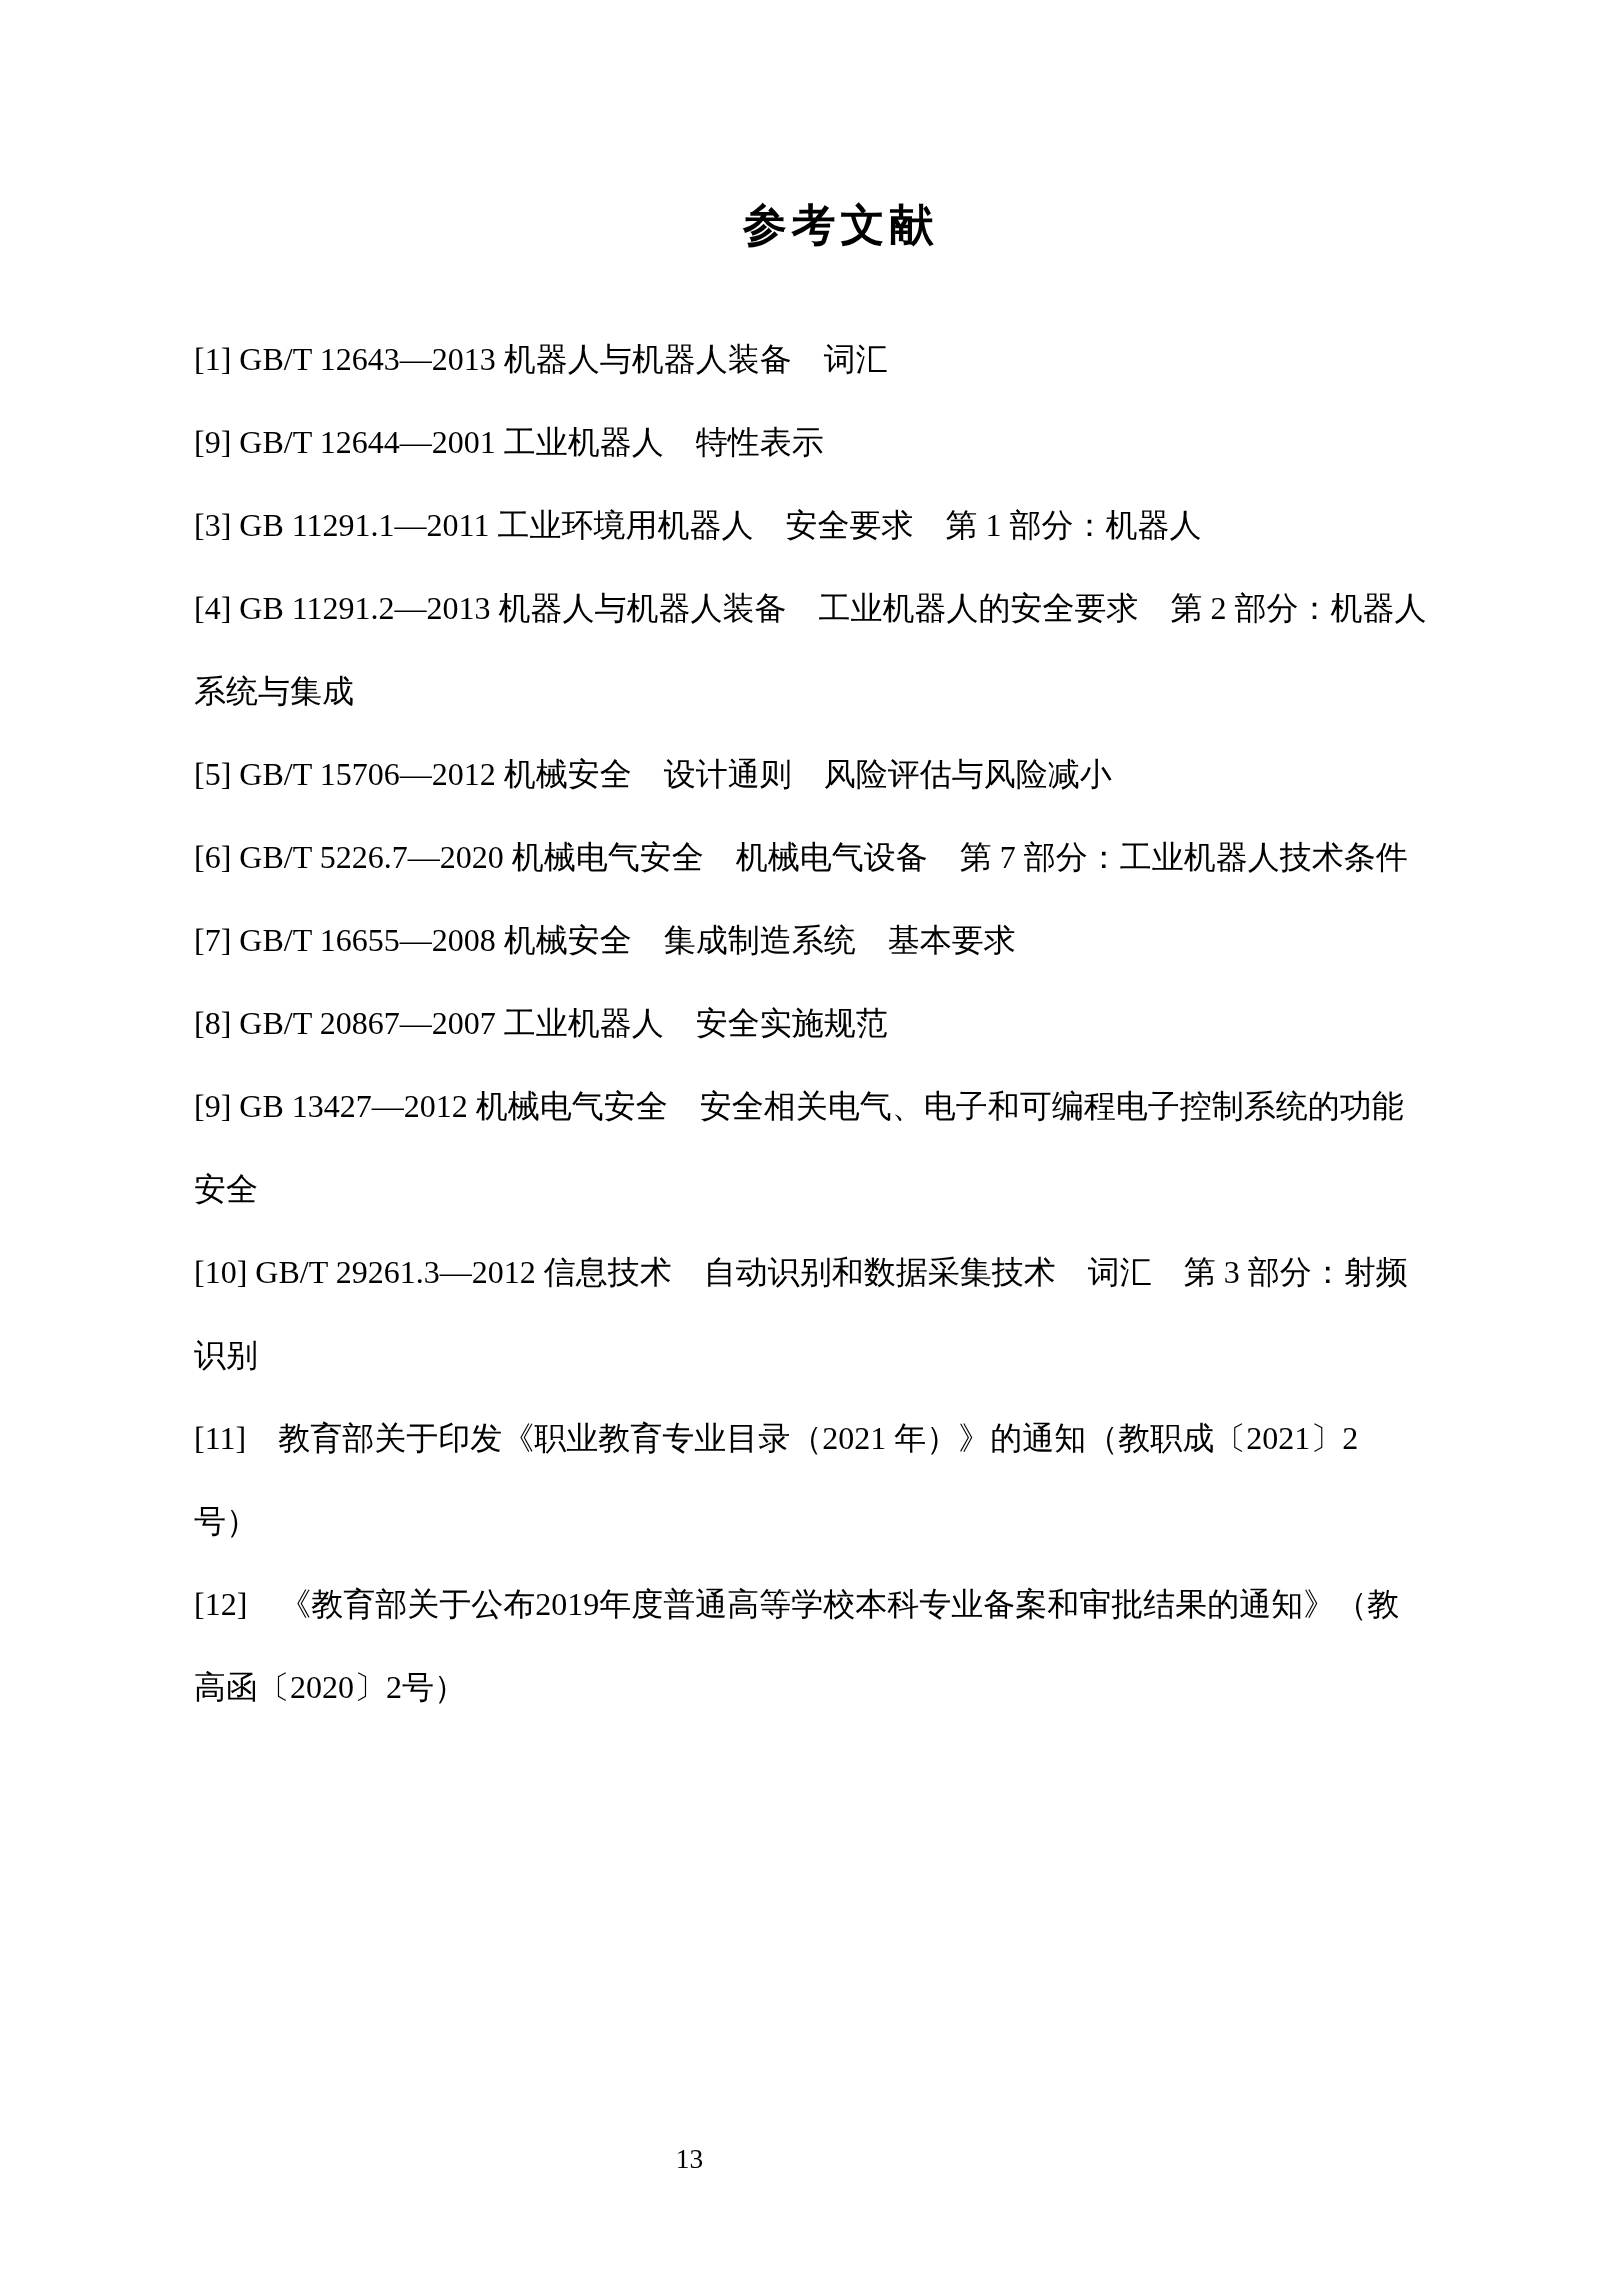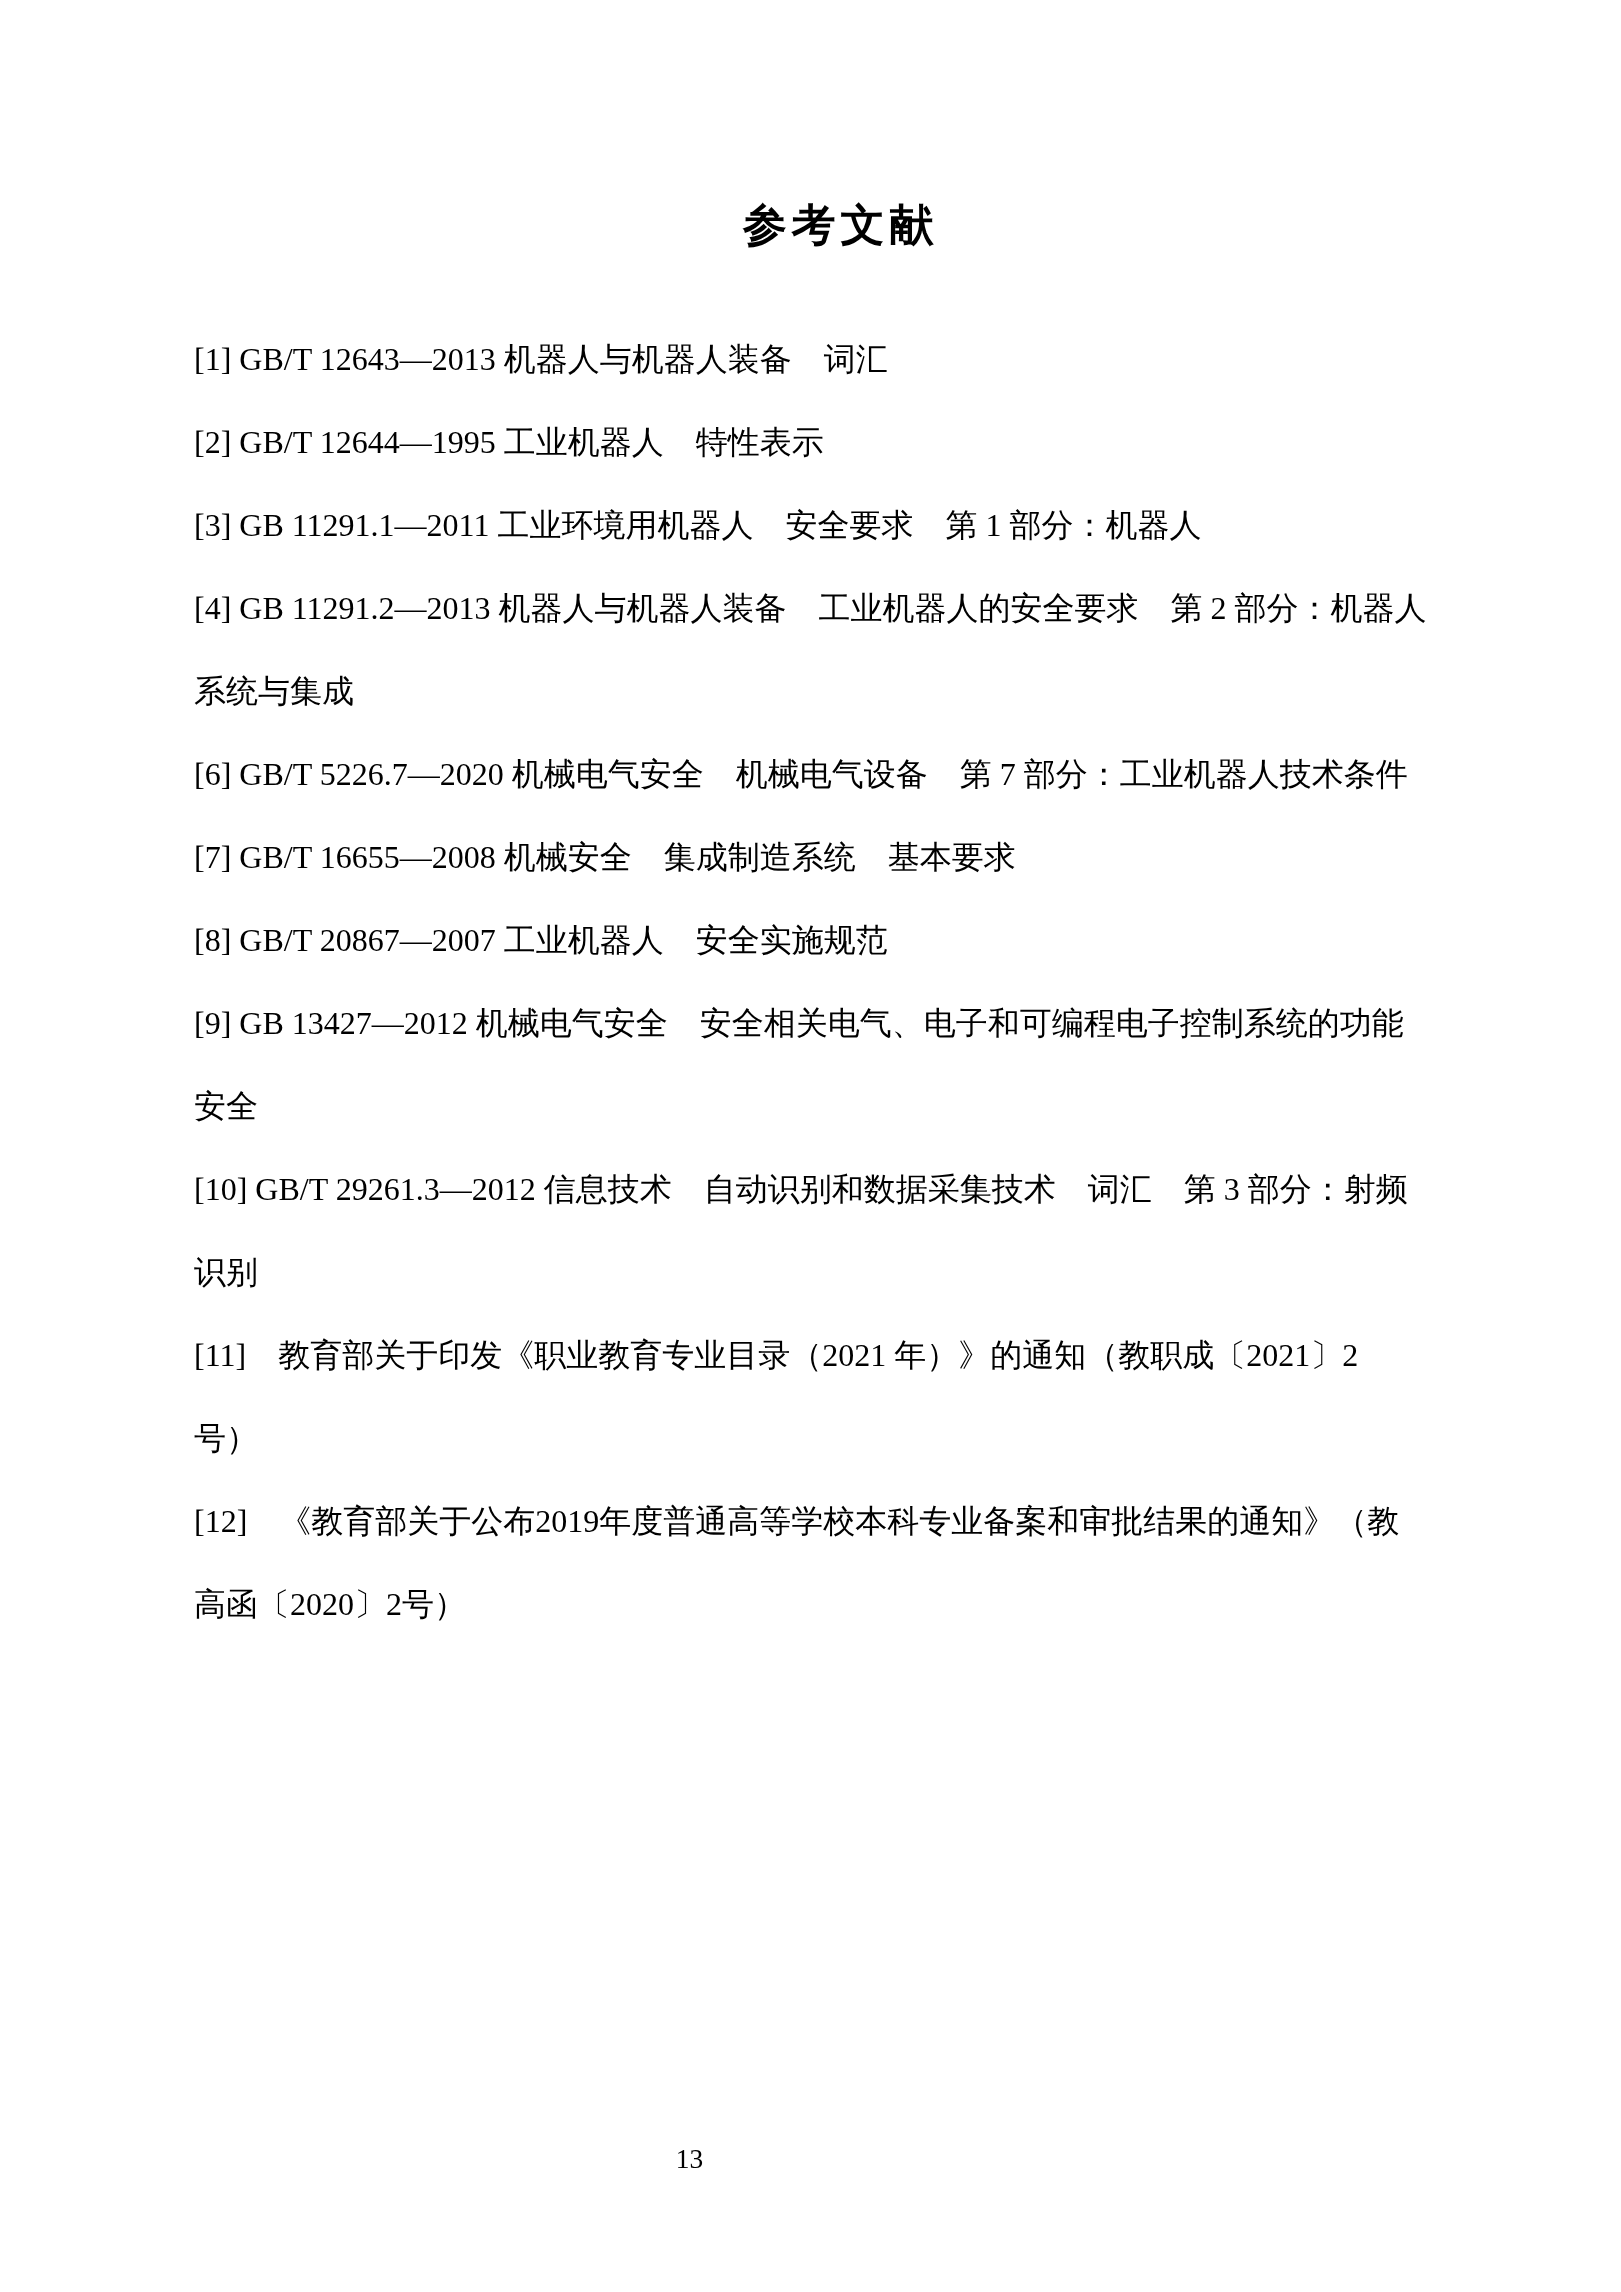--- a/index.html
+++ b/index.html
@@ -53,23 +53,24 @@
     line-height: 33px;
   }
 </style>
 </head>
 <body>
 
 <h1 class="doc-title">参考文献</h1>
 
 <section class="refs">
   <p>[1] GB/T 12643—2013 机器人与机器人装备　词汇</p>
-  <p>[2] GB/T 12644—1995 工业机器人　特性表示</p>
+  <p>[9] GB/T 12644—2001 工业机器人　特性表示</p>
   <p>[3] GB 11291.1—2011 工业环境用机器人　安全要求　第 1 部分：机器人</p>
   <p>[4] GB 11291.2—2013 机器人与机器人装备　工业机器人的安全要求　第 2 部分：机器人系统与集成</p>
+  <p>[5] GB/T 15706—2012 机械安全　设计通则　风险评估与风险减小</p>
   <p>[6] GB/T 5226.7—2020 机械电气安全　机械电气设备　第 7 部分：工业机器人技术条件</p>
   <p>[7] GB/T 16655—2008 机械安全　集成制造系统　基本要求</p>
   <p>[8] GB/T 20867—2007 工业机器人　安全实施规范</p>
   <p>[9] GB 13427—2012 机械电气安全　安全相关电气、电子和可编程电子控制系统的功能安全</p>
   <p>[10] GB/T 29261.3—2012 信息技术　自动识别和数据采集技术　词汇　第 3 部分：射频识别</p>
   <p>[11]　教育部关于印发《职业教育专业目录（2021 年）》的通知（教职成〔2021〕2 号）</p>
   <p>[12]　《教育部关于公布2019年度普通高等学校本科专业备案和审批结果的通知》（教高函〔2020〕2号）</p>
 </section>
 
 <footer class="page-footer">13</footer>

